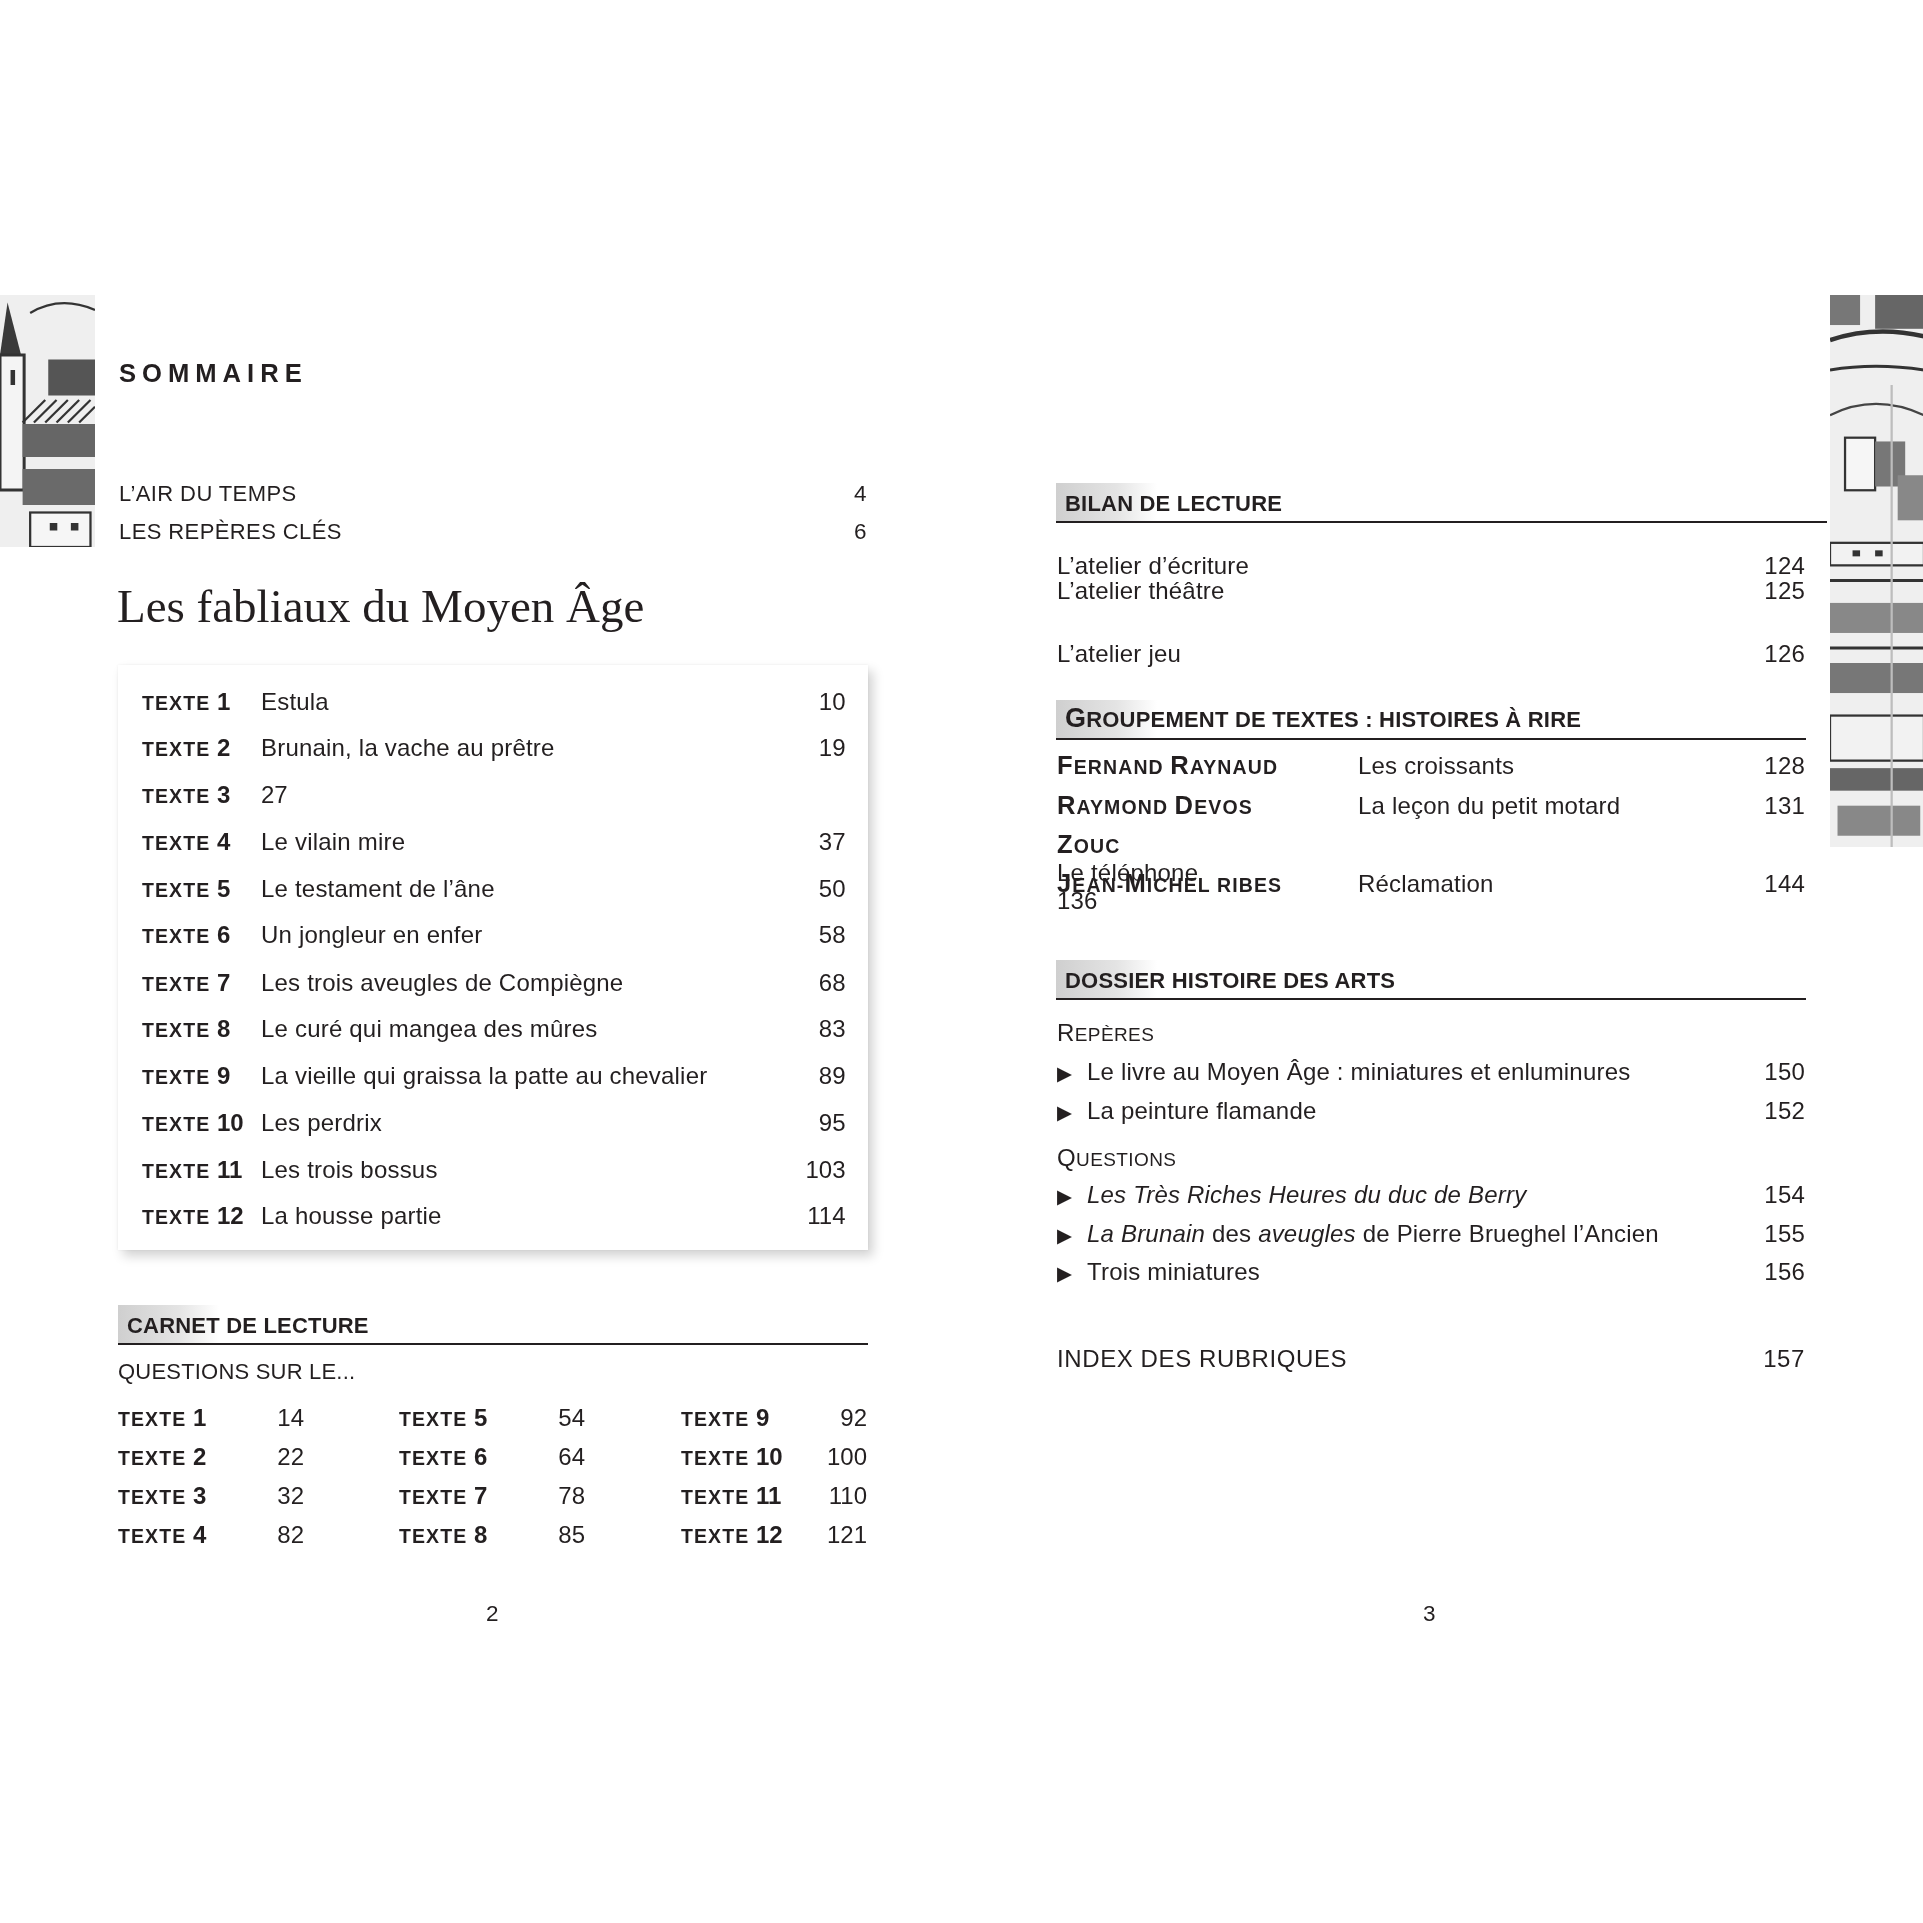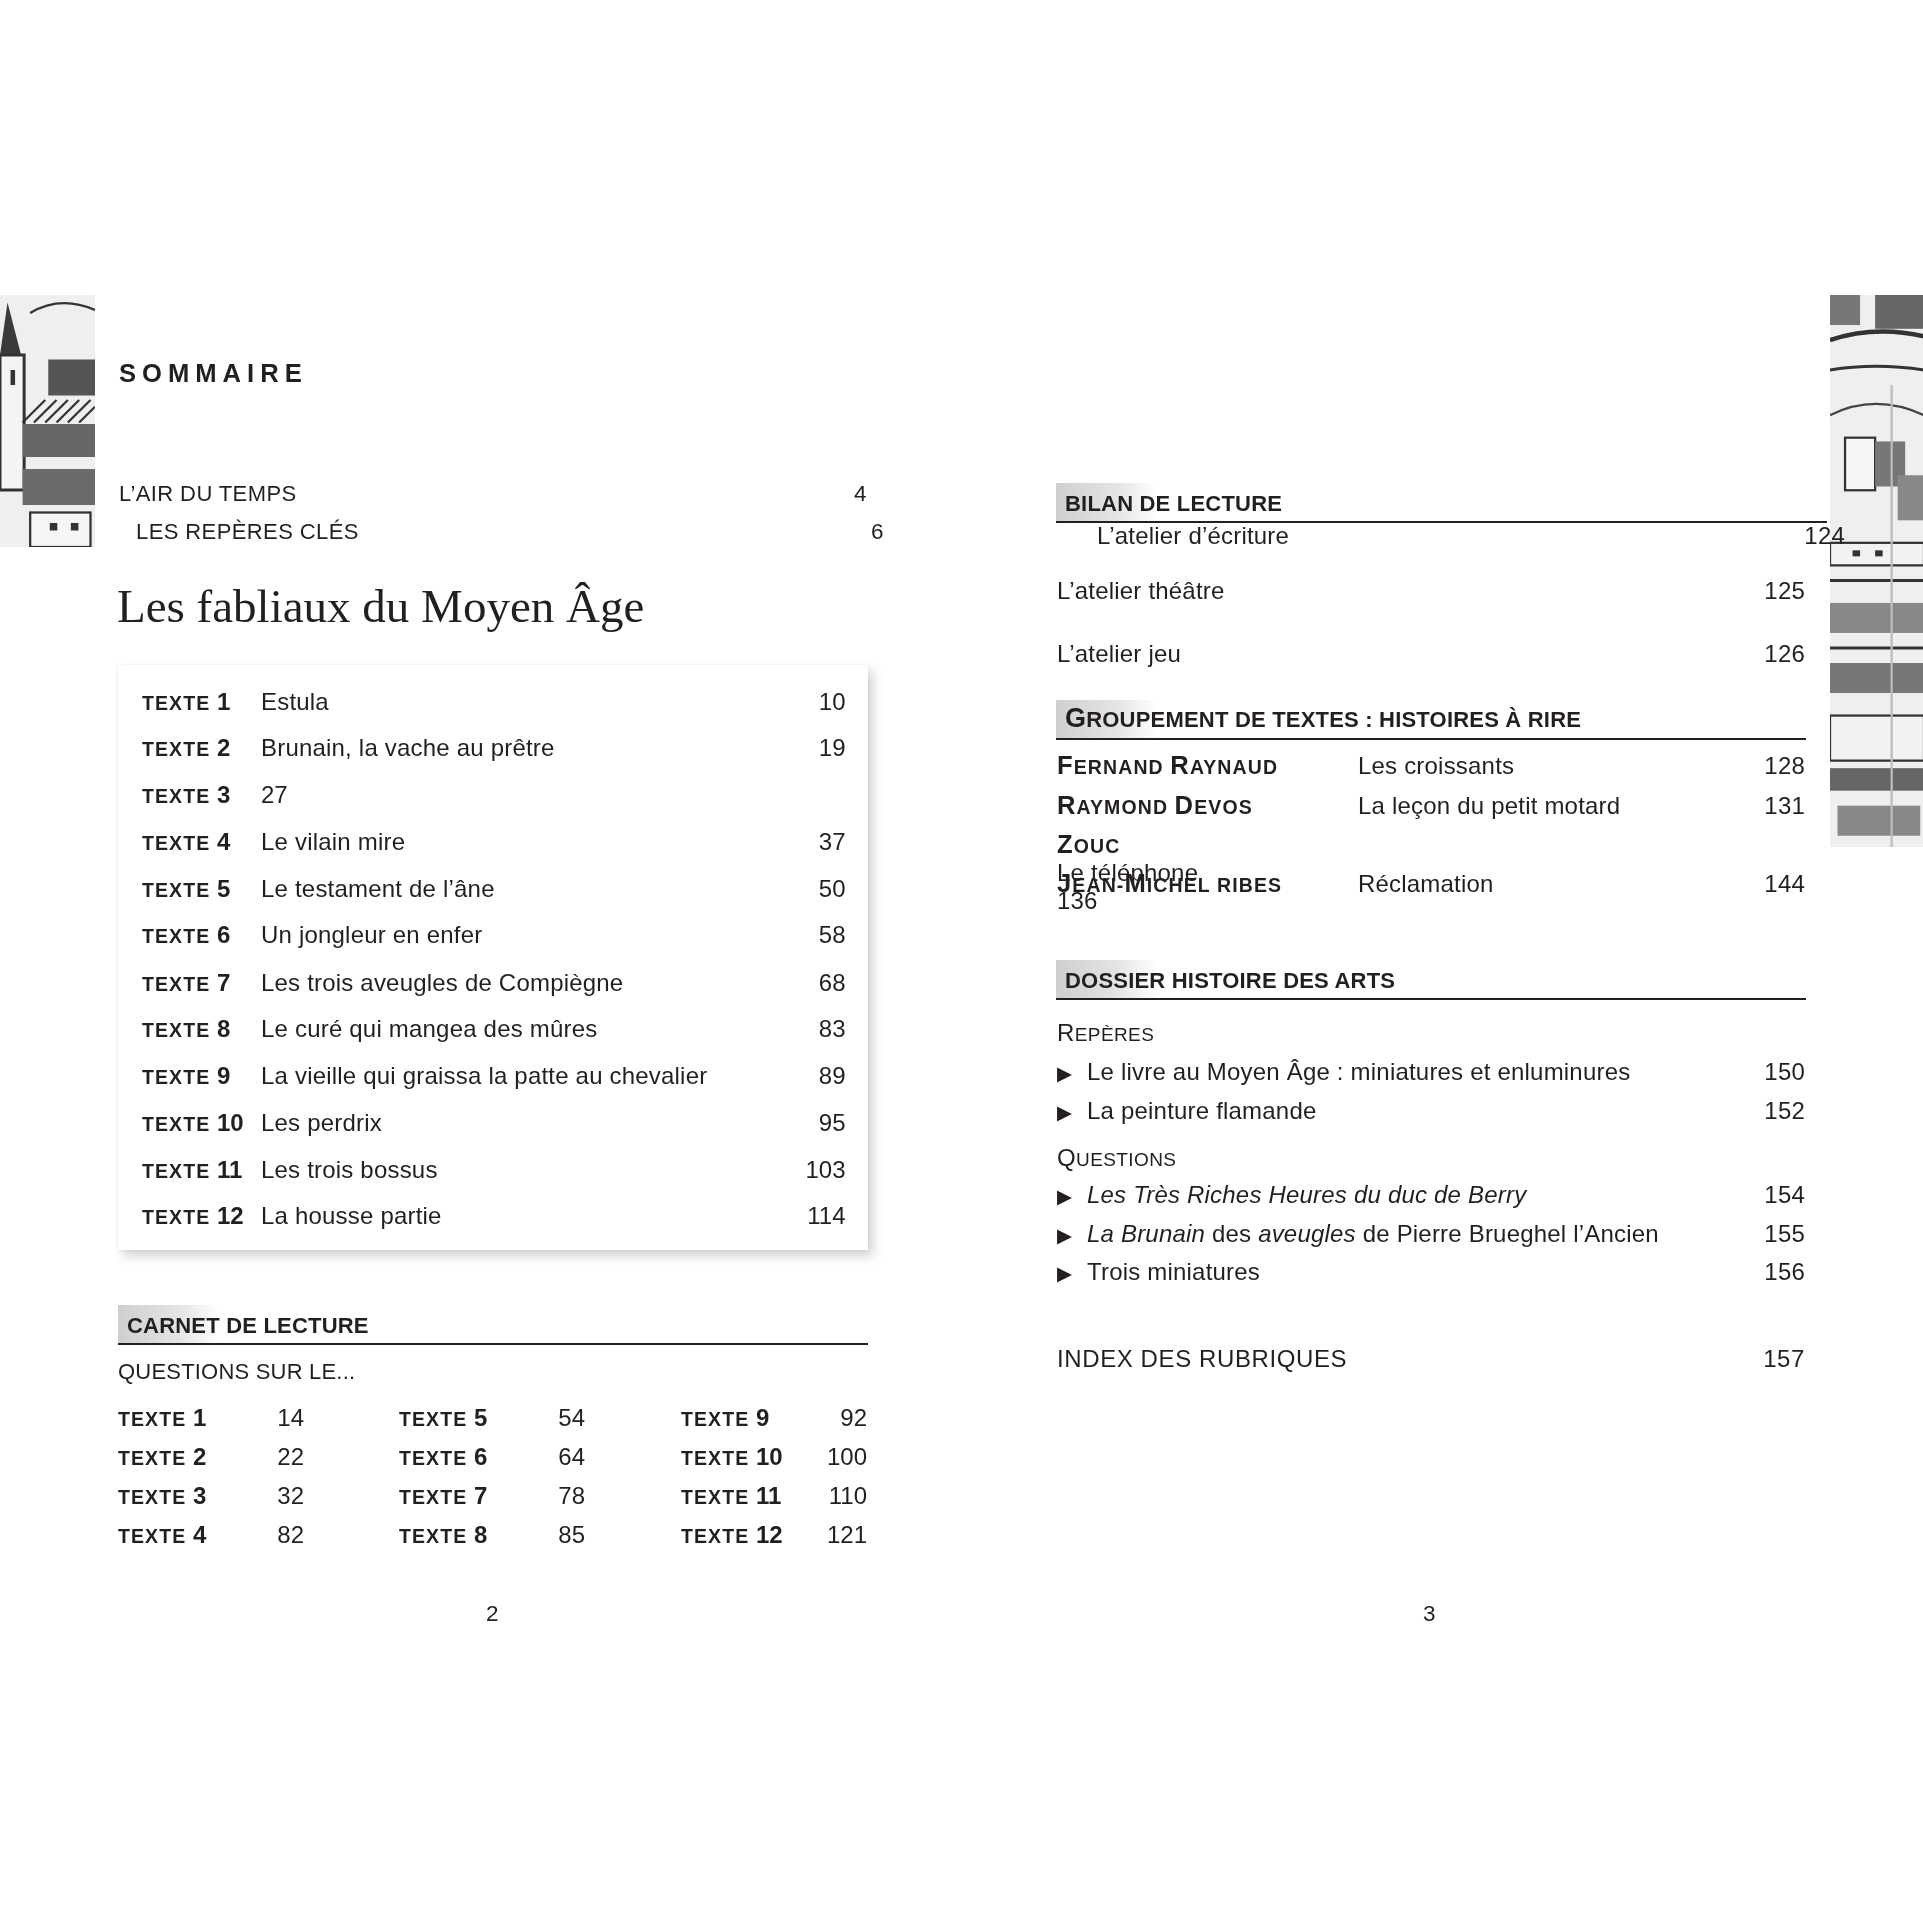--- a/index.html
+++ b/index.html
@@ -99,21 +99,21 @@
     <line x1="82" y1="120" x2="82" y2="735" stroke="#bdbdbd" stroke-width="3"></line>
   </svg>
 </div>
 
 <div class="abs sommaire">SOMMAIRE</div>
 
 <div class="pre-row" style="top:481px;">
   <span>L’AIR DU TEMPS</span>
   <span class="num">4</span>
 </div>
-<div class="pre-row" style="top:519px;margin-left:17px;">
+<div class="pre-row" style="top:519px;">
   <span>LES REPÈRES CLÉS</span>
   <span class="num">6</span>
 </div>
 
 <div class="abs book-title">Les fabliaux du Moyen Âge</div>
 
 <div class="abs card">
   <div class="card-row" style="top:22.5px;">
       <span class="lbl"><span>TEXTE</span> <b>1</b></span>
       <span class="ttl">Estula</span>
@@ -231,21 +231,21 @@
     <span class="lbl"><span>TEXTE</span> <b>12</b></span>
     <span class="pg">121</span>
   </div>
 
 <div class="page-num" style="left:486px;top:1601px;">2</div>
 
 <div class="sec-head" style="left:1056px;top:483px;width:750px;padding-left:21px;">
   <div class="tab"></div>
   <div class="txt">BILAN DE LECTURE</div>
 </div>
-<div class="r-row" style="top:522px;margin-left:40px;">
+<div class="r-row" style="top:552px;">
     <span class="flex1">L’atelier d’écriture</span>
     <span class="pg">124</span>
   </div>
 <div class="r-row" style="top:577px;">
     <span class="flex1">L’atelier théâtre</span>
     <span class="pg">125</span>
   </div>
 <div class="r-row" style="top:640px;">
     <span class="flex1">L’atelier jeu</span>
     <span class="pg">126</span>

